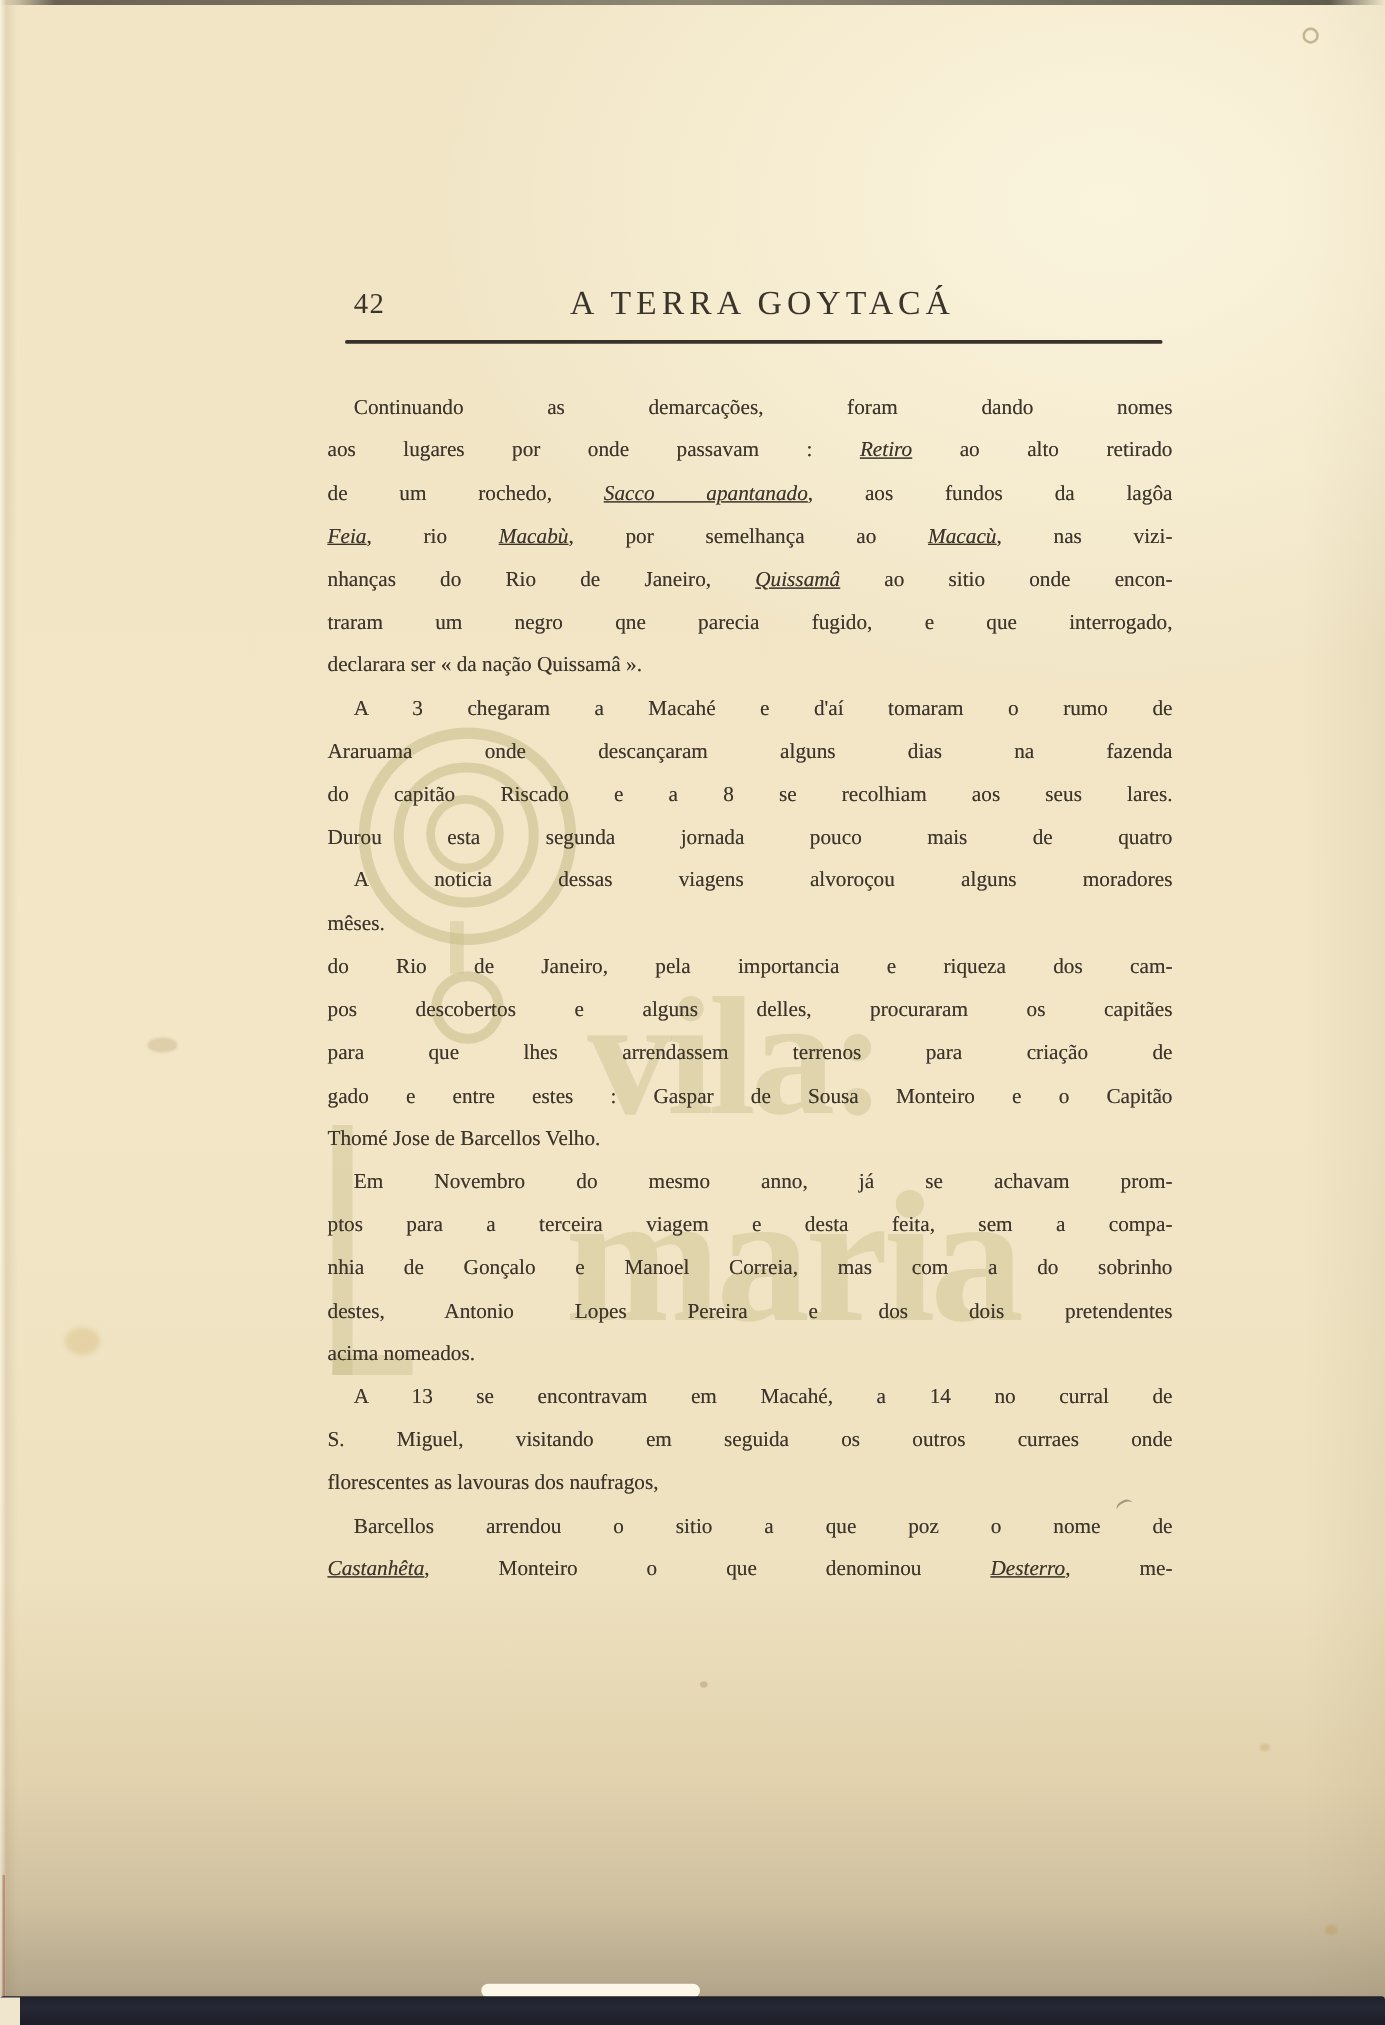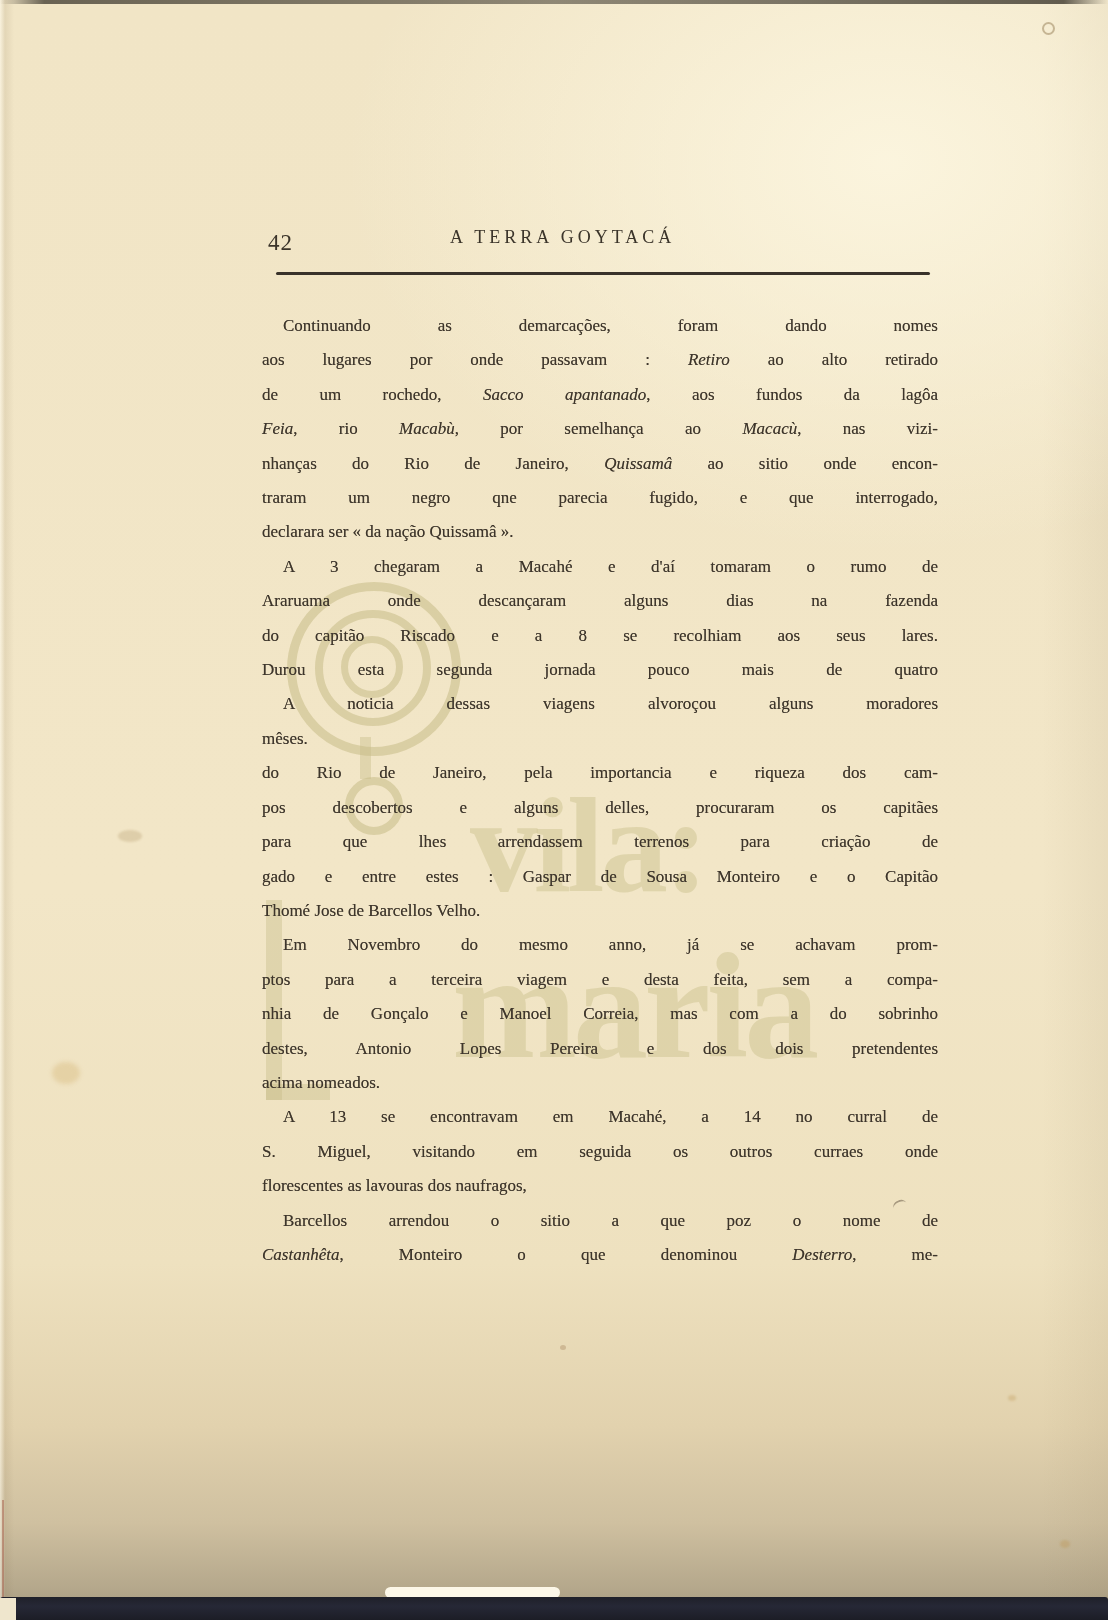--- a/index.html
+++ b/index.html
@@ -30,43 +30,43 @@
   .bottom-left-notch{
     position:absolute;left:0;top:1598px;width:16px;height:22px;background:#efe6cd;
   }
   .left-red-thread{
     position:absolute;left:2px;top:1500px;width:2px;height:100px;
     background:rgba(160,80,60,.45);
   }
 
   
   .page-number{
-    position:absolute;left:268px;top:230px;
+    position:absolute;left:283px;top:230px;
     font-size:23px;color:#3b342a;letter-spacing:1px;
   }
   .running-title{
     position:absolute;left:450px;top:227px;width:320px;
-    text-align:left;font-size:18px;letter-spacing:4px;color:#3b342a;
+    text-align:center;font-size:27px;letter-spacing:4px;color:#3b342a;
     white-space:nowrap;
   }
   .header-rule{
     position:absolute;left:276px;top:272px;width:654px;height:3px;
     background:#39322a;border-radius:2px;
   }
 
   
   .body-text{
     position:absolute;left:262px;top:309px;width:676px;
     font-size:17px;line-height:34.4px;color:#3d352b;
     text-shadow:0 0 .5px rgba(61,53,43,.6);
   }
   .line{text-align:justify;text-align-last:justify;white-space:normal;}
   .line.lastline{text-align-last:left;}
   .line.indent{text-indent:21px;}
-  .line em{font-style:italic;}
+  .line em{font-style:italic;text-decoration:underline;}
 
   
   .wm{position:absolute;pointer-events:none;}
   .wm-ring{border-style:solid;border-color:rgba(198,188,134,.55);border-radius:50%;position:absolute;}
   .wm-word{
     position:absolute;font-weight:bold;color:rgba(198,188,134,.42);
     font-family:"Liberation Serif","DejaVu Serif",serif;line-height:1;letter-spacing:-4px;
   }
   .wm-bar{position:absolute;background:rgba(198,188,134,.40);}
 

